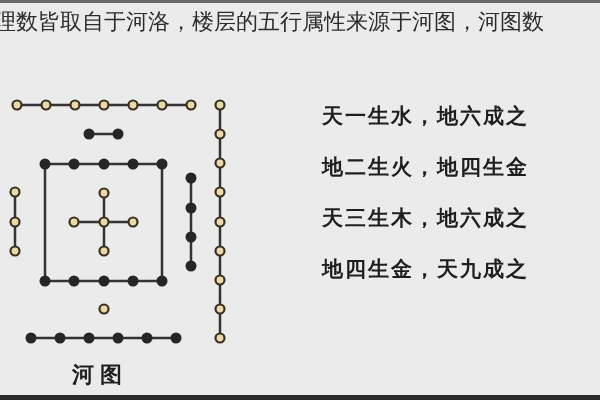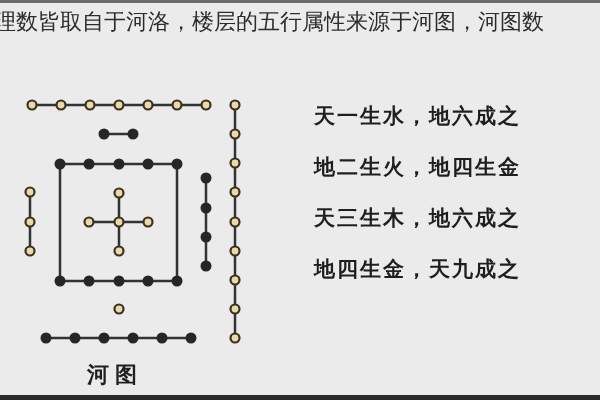--- a/index.html
+++ b/index.html
@@ -16,28 +16,28 @@
   .bottom-border {
     position: absolute; left: 0; top: 395px; width: 600px; height: 5px;
     background: #2a2a2a;
   }
   .header-text {
     position: absolute; left: -6px; top: 7px;
     white-space: nowrap;
     font-size: 22px; color: #2c2c2c; letter-spacing: 0px;
   }
   .diagram {
-    position: absolute; left: 15px; top: 0; width: 260px; height: 395px; text-align: right;
+    position: absolute; left: 0; top: 0; width: 260px; height: 395px; text-align: right;
   }
   .diagram-label {
     position: absolute; left: 72px; top: 360px;
     font-size: 22px; font-weight: bold; color: #1e1e1e; letter-spacing: 6px;
   }
   .verse-list {
-    position: absolute; left: 314px; top: 102px;
+    position: absolute; left: 322px; top: 102px;
   }
   .verse {
     font-size: 21px; font-weight: bold; color: #1e1e1e;
     height: 51px; line-height: 28px; white-space: nowrap; letter-spacing: 2px;
   }
 </style>
 </head>
 <body>
 
 <div class="top-border"></div>

